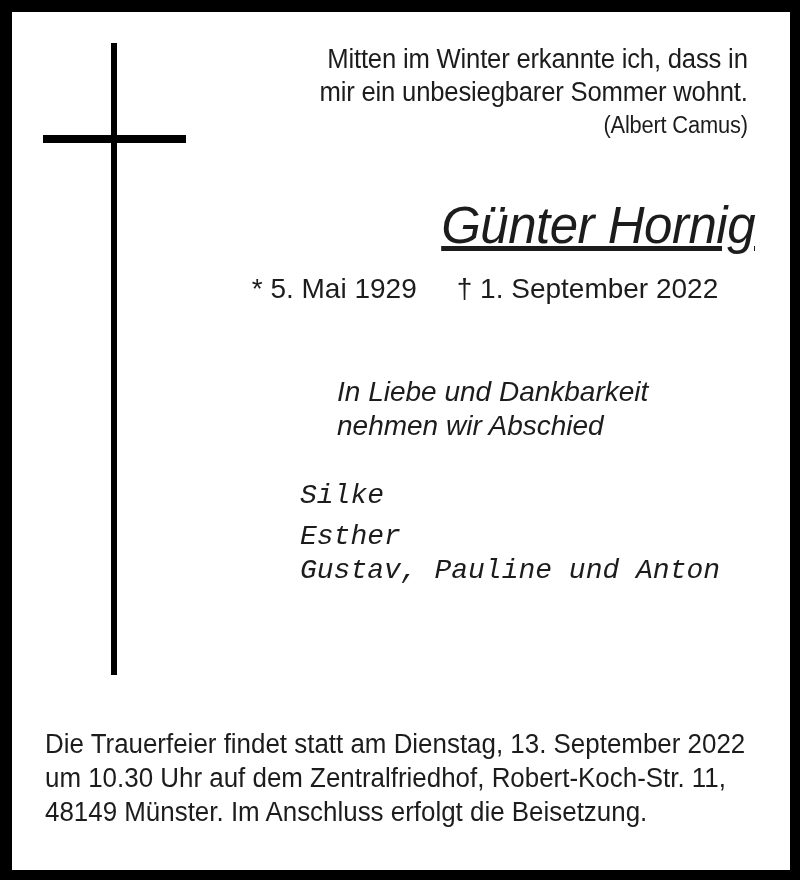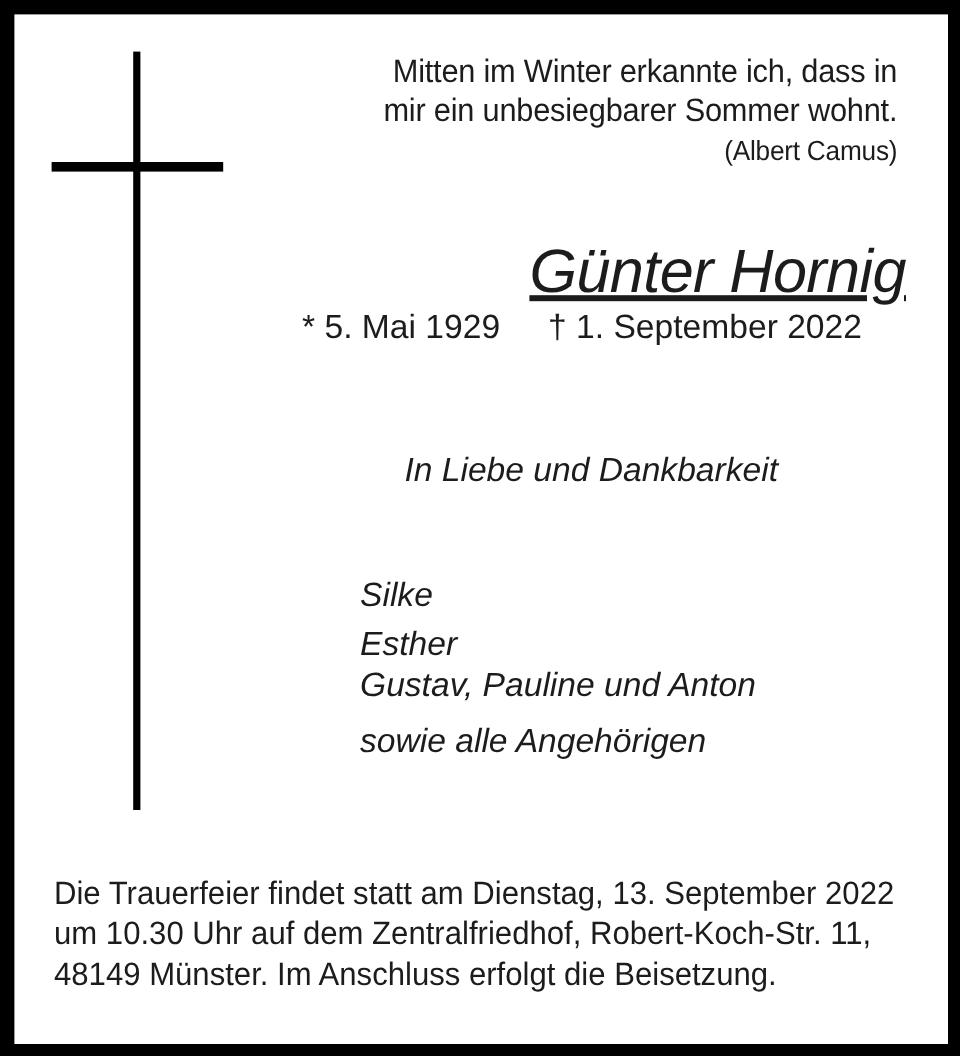--- a/index.html
+++ b/index.html
@@ -58,21 +58,21 @@
     text-align: right;
     font-style: italic;
     font-size: 51px;
     line-height: 65px;
     white-space: nowrap;
     letter-spacing: -0.5px;
     text-decoration: underline;
   }
   .dates {
     position: absolute;
-    left: 215px; top: 259px;
+    left: 215px; top: 275px;
     width: 540px;
     text-align: center;
     font-size: 28px;
     line-height: 28px;
     white-space: nowrap;
   }
   .dates .death { margin-left: 40px; }
 
   
   .farewell {
@@ -87,21 +87,21 @@
 
   
   .mourners {
     position: absolute;
     left: 300px; top: 479px;
     font-style: italic;
     font-size: 28px;
     line-height: 34px;
     white-space: nowrap;
   }
-  .mourner-group { margin: 0; }
+  .mourner-group { margin: 0; font-family: Liberation Mono, monospace; }
   .gap-lg { margin-top: 11px; }
   .gap-md { margin-top: 7px; }
   .gap-xl { margin-top: 13px; }
 
   
   .funeral {
     position: absolute;
     left: 45px; top: 727px;
     font-size: 27px;
     line-height: 34px;
@@ -127,28 +127,28 @@
 </div>
 
 <div class="name ink">Günter Hornig</div>
 
 <div class="dates ink">
   <span class="birth">* 5. Mai 1929</span><span class="death">† 1. September 2022</span>
 </div>
 
 <div class="farewell ink">
   <div>In Liebe und Dankbarkeit</div>
+  <div>nehmen wir Abschied</div>
 </div>
 
 <div class="mourners ink">
   <div class="mourner-group">Silke</div>
   <div class="mourner-group gap-md">
     <div>Esther</div>
     <div>Gustav, Pauline und Anton</div>
   </div>
-  <div class="mourner-group gap-xl">sowie alle Angehörigen</div>
 </div>
 
 <div class="funeral ink">
   <div>Die Trauerfeier findet statt am Dienstag, 13. September 2022</div>
   <div>um 10.30 Uhr auf dem Zentralfriedhof, Robert-Koch-Str. 11,</div>
   <div>48149 Münster. Im Anschluss erfolgt die Beisetzung.</div>
 </div>
 
 </body></html>

